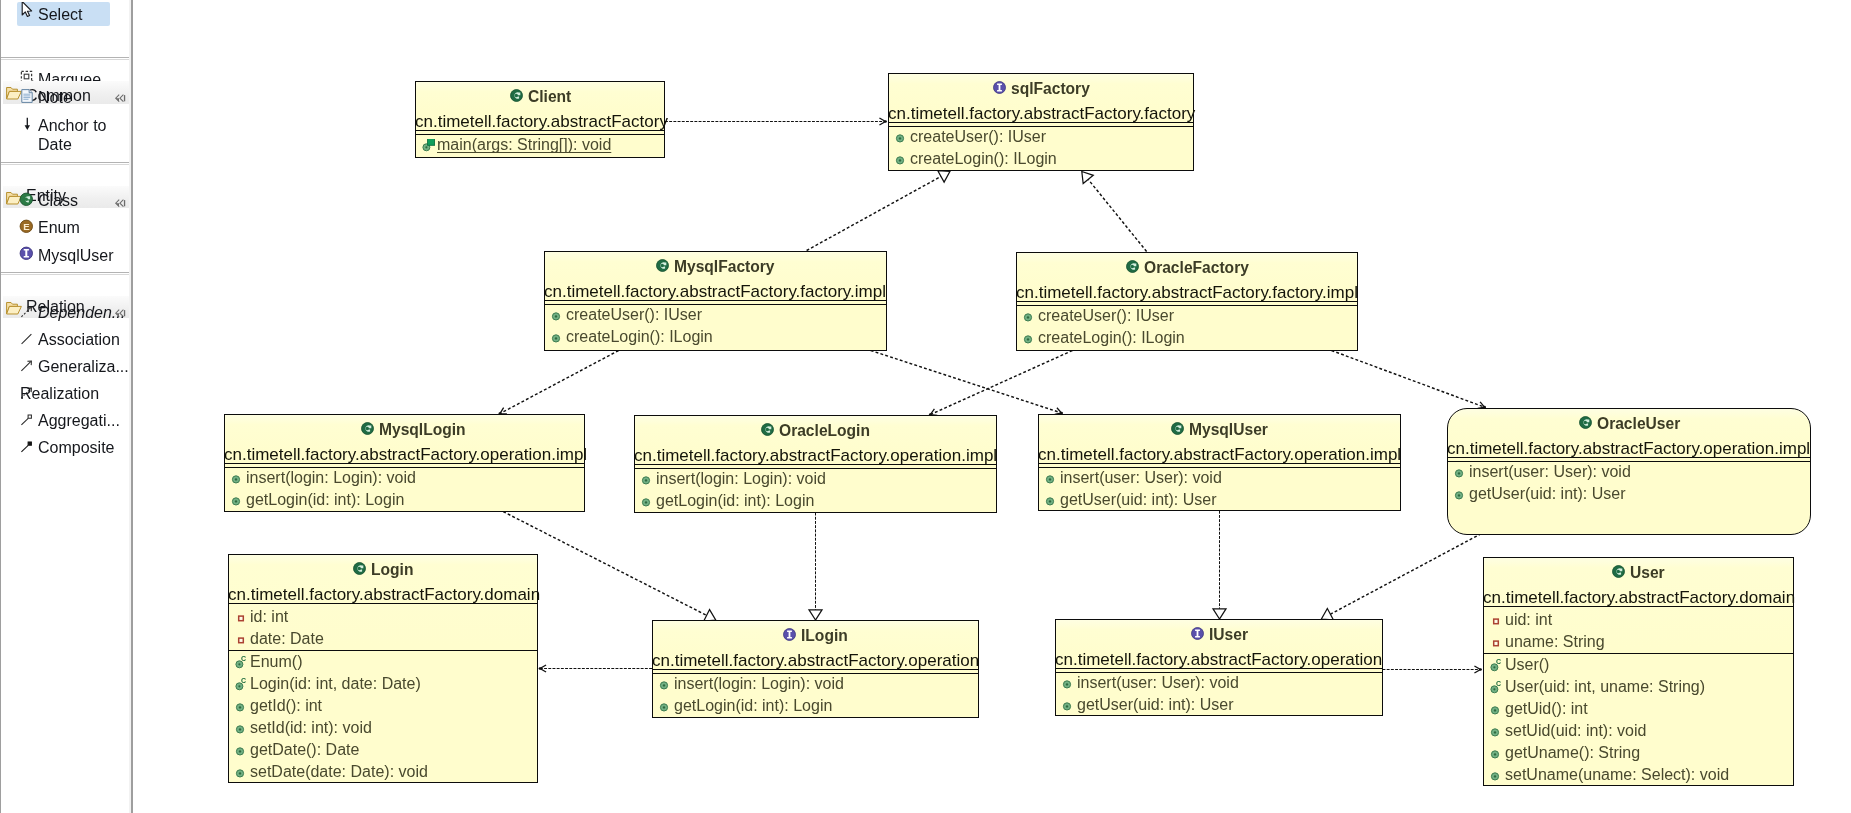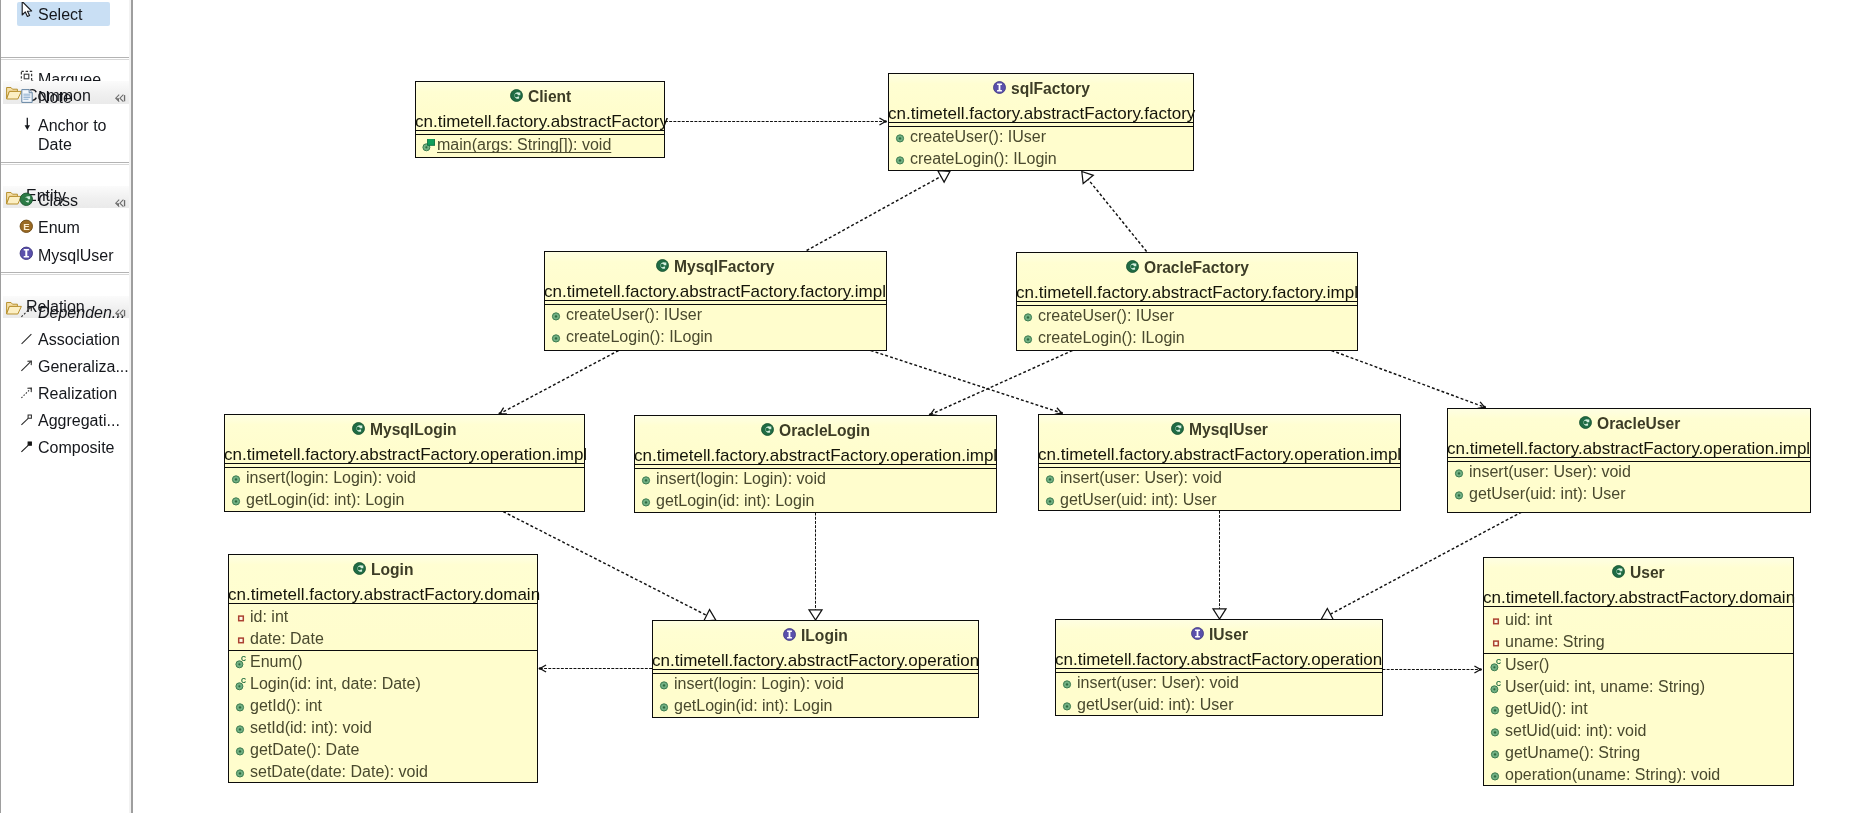--- a/index.html
+++ b/index.html
@@ -188,21 +188,21 @@
           </svg></span>
         <span class="lbl" style="left:19px;top:1px;line-height:16px;width:72px;white-space:nowrap;">Generaliza...</span>
       </div>
       <div class="pal-item" style="left:19px;top:385px;width:106px;height:20px;">
         <span class="ico"><svg width="17" height="17" viewBox="0 0 17 17">
             <g stroke="#2a2a2a" stroke-width="1.05" fill="none">
               <path d="M2.4 12.9 L11.7 3.6" stroke-dasharray="1.5,1.6"></path>
               <path d="M8.4 3.3 L12.4 3.1 L12.2 7.1"></path>
             </g>
           </svg></span>
-        <span class="lbl" style="left:19px;top:0.8999999999999773px;line-height:16px;width:72px;white-space:nowrap;">Realization</span>
+        <span class="lbl" style="left:1px;top:0.8999999999999773px;line-height:16px;width:72px;white-space:nowrap;">Realization</span>
       </div>
       <div class="pal-item" style="left:19px;top:412px;width:106px;height:20px;">
         <span class="ico"><svg width="17" height="17" viewBox="0 0 17 17">
             <g stroke="#2a2a2a" stroke-width="1.05" fill="none">
               <path d="M2.4 12.9 L9.2 6.3"></path>
               <path d="M9.1 2.9 L12.4 2.9 L12.4 6.2 L9.1 6.2 Z" fill="#ffffff"></path>
             </g>
           </svg></span>
         <span class="lbl" style="left:19px;top:1.3999999999999773px;line-height:16px;width:72px;white-space:nowrap;">Aggregati...</span>
       </div>
@@ -375,21 +375,21 @@
           <span class="mt" style="top:-1px;line-height:16px;">createUser(): IUser</span>
         </div>
         <div class="row" style="left:6px;top:78px;height:22px;">
           <span class="mi"><svg width="13" height="13" viewBox="0 0 13 13">
               <circle cx="5.0" cy="7.4" r="3.6" fill="#72b184" stroke="#3e7c50" stroke-width="1"></circle>
               <circle cx="5.0" cy="7.4" r="1.2" fill="#2f6a40"></circle>
             </svg></span>
           <span class="mt" style="top:-1px;line-height:16px;">createLogin(): ILogin</span>
         </div>
       </div>
-      <div class="uml" id="n-MysqlLogin" style="left:91px;top:414px;width:361px;height:98px;">
+      <div class="uml" id="n-MysqlLogin" style="left:91px;top:414px;width:361px;height:98px;padding-left:9px;">
         <div class="hdr">
           <span class="ticon" id="ti-MysqlLogin" style="left: 127px; top: 6px;"><svg width="13" height="13" viewBox="0 0 13 13">
               <circle cx="6.5" cy="6.5" r="6.0" fill="#1f6b43" stroke="#14512f" stroke-width="0.8"></circle>
               <path d="M9.1 3.6 A3.25 3.25 0 1 0 9.1 9.4 L9.1 7.6 L6.9 7.6 L6.9 6.2 L10.3 6.2 L10.3 3.6 Z" fill="#d3eedd"></path>
               <circle cx="6.3" cy="6.5" r="1.65" fill="#1f6b43"></circle>
             </svg></span>
           <span class="tname" id="tn-MysqlLogin" style="left: 145px; top: 6.8px; line-height: 15px;">MysqlLogin</span>
         </div>
         <div class="pkg" style="left:-1px;top:31px;line-height:17px;">cn.timetell.factory.abstractFactory.operation.impl</div>
         <div class="hline" style="left:-1px;top:48px;width:361px;"></div>
@@ -456,21 +456,21 @@
           <span class="mt" style="top:-1px;line-height:16px;">insert(user: User): void</span>
         </div>
         <div class="row" style="left:6px;top:78px;height:22px;">
           <span class="mi"><svg width="13" height="13" viewBox="0 0 13 13">
               <circle cx="5.0" cy="7.4" r="3.6" fill="#72b184" stroke="#3e7c50" stroke-width="1"></circle>
               <circle cx="5.0" cy="7.4" r="1.2" fill="#2f6a40"></circle>
             </svg></span>
           <span class="mt" style="top:-1px;line-height:16px;">getUser(uid: int): User</span>
         </div>
       </div>
-      <div class="uml" id="n-OracleUser" style="left:1314px;top:408px;width:364px;height:105px;">
+      <div class="uml" id="n-OracleUser" style="left:1314px;top:408px;width:364px;height:127px;border-radius:20px;">
         <div class="hdr">
           <span class="ticon" id="ti-OracleUser" style="left: 131px; top: 6px;"><svg width="13" height="13" viewBox="0 0 13 13">
               <circle cx="6.5" cy="6.5" r="6.0" fill="#1f6b43" stroke="#14512f" stroke-width="0.8"></circle>
               <path d="M9.1 3.6 A3.25 3.25 0 1 0 9.1 9.4 L9.1 7.6 L6.9 7.6 L6.9 6.2 L10.3 6.2 L10.3 3.6 Z" fill="#d3eedd"></path>
               <circle cx="6.3" cy="6.5" r="1.65" fill="#1f6b43"></circle>
             </svg></span>
           <span class="tname" id="tn-OracleUser" style="left: 149px; top: 6.8px; line-height: 15px;">OracleUser</span>
         </div>
         <div class="pkg" style="left:-1px;top:31px;line-height:17px;">cn.timetell.factory.abstractFactory.operation.impl</div>
         <div class="hline" style="left:-1px;top:48px;width:364px;"></div>
@@ -670,17 +670,17 @@
               <circle cx="5.0" cy="7.4" r="3.6" fill="#72b184" stroke="#3e7c50" stroke-width="1"></circle>
               <circle cx="5.0" cy="7.4" r="1.2" fill="#2f6a40"></circle>
             </svg></span>
           <span class="mt" style="top:-1px;line-height:16px;">getUname(): String</span>
         </div>
         <div class="row" style="left:6px;top:209.6px;height:22px;">
           <span class="mi"><svg width="13" height="13" viewBox="0 0 13 13">
               <circle cx="5.0" cy="7.4" r="3.6" fill="#72b184" stroke="#3e7c50" stroke-width="1"></circle>
               <circle cx="5.0" cy="7.4" r="1.2" fill="#2f6a40"></circle>
             </svg></span>
-          <span class="mt" style="top:-1px;line-height:16px;">operation(uname: String): void</span>
+          <span class="mt" style="top:-1px;line-height:16px;">setUname(uname: Select): void</span>
         </div>
       </div>
     </div>
 </div>
 
 </body></html>

